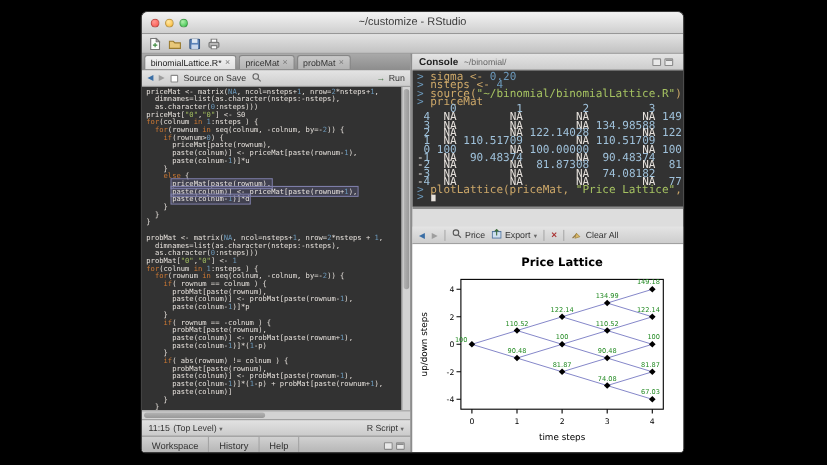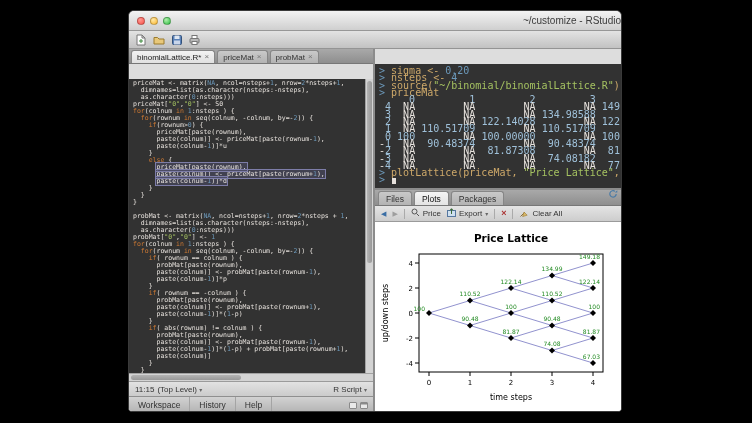--- a/index.html
+++ b/index.html
@@ -11,21 +11,21 @@
   #window { position:absolute; left:128px; top:10px; width:494px; height:402px;
             border:1px solid #3a3a3a; border-radius:6px 6px 4px 4px; background:#c9c9c9;
             box-shadow:0 12px 30px rgba(0,0,0,.85); overflow:hidden; }
   .titlebar { position:absolute; left:0; top:0; width:100%; height:20px;
               background:linear-gradient(#f3f3f3,#cfcfcf); border-bottom:1px solid #979797; }
   .lights { position:absolute; left:8px; top:6px; display:flex; gap:5px; }
   .light { width:8px; height:8px; border-radius:50%; display:inline-block; border:1px solid rgba(0,0,0,.25); }
   .light.red{ background:radial-gradient(circle at 35% 30%, #ff9a93, #fb5149); }
   .light.yellow{ background:radial-gradient(circle at 35% 30%, #ffe9a8, #fdb82e); }
   .light.green{ background:radial-gradient(circle at 35% 30%, #b3f0ae, #2fc043); }
-  .title { text-align:right; font-size:10px; line-height:19px; color:#3c3c3c; }
+  .title { text-align:center; font-size:10px; line-height:19px; color:#3c3c3c; }
 
   .maintoolbar { position:absolute; left:0; top:20px; width:100%; height:18px;
                  background:linear-gradient(#e3e3e3,#c2c2c2); border-bottom:1px solid #949494;
                  display:flex; align-items:center; gap:7px; padding:0 7px; }
   .maintoolbar svg { display:block; }
 
   
   .source-pane { position:absolute; left:0; top:38px; width:244px; height:364px; background:#ddd; }
   .vsplit { position:absolute; left:244px; top:38px; width:2px; height:364px; background:#8c8c8c; }
   .right-pane { position:absolute; left:246px; top:38px; width:248px; height:364px; background:#ddd; }
@@ -171,20 +171,34 @@
         <div class="tab">
           <span>priceMat</span>
           <span class="x">×</span>
         </div>
         <div class="tab">
           <span>probMat</span>
           <span class="x">×</span>
         </div>
       </div>
 
+      <div class="src-toolbar">
+        <span class="navarrow back">◀</span>
+        <span class="navarrow fwd">▶</span>
+        <span class="checkbox"></span>
+        <span>Source on Save</span>
+        <span><svg width="9" height="9">
+              <circle cx="3.5" cy="3.5" r="2.5" fill="none" stroke="#666"></circle>
+              <path d="M5.5 5.5 L8 8" stroke="#666"></path>
+            </svg></span>
+        <span class="tb-right">
+          <span class="run-arrow">→</span>
+          <span>Run</span>
+        </span>
+      </div>
 
       <div class="editor">
           <div class="cl"><span>priceMat &lt;- matrix(<span class="c">NA</span>, ncol=nsteps+<span class="n">1</span>, nrow=<span class="n">2</span>*nsteps+<span class="n">1</span>,</span></div>
           <div class="cl">  <span>dimnames=list(as.character(nsteps:-nsteps),</span></div>
           <div class="cl">  <span>as.character(<span class="n">0</span>:nsteps)))</span></div>
           <div class="cl"><span>priceMat[<span class="s">"0"</span>,<span class="s">"0"</span>] &lt;- S0</span></div>
           <div class="cl"><span><span class="k">for</span>(colnum <span class="k">in</span> <span class="n">1</span>:nsteps ) {</span></div>
           <div class="cl">  <span><span class="k">for</span>(rownum <span class="k">in</span> seq(colnum, -colnum, by=-<span class="n">2</span>)) {</span></div>
           <div class="cl">    <span><span class="k">if</span>(rownum&gt;<span class="n">0</span>) {</span></div>
           <div class="cl">      <span>priceMat[paste(rownum),</span></div>
@@ -244,20 +258,28 @@
           <span class="winicon"></span>
           <span class="winicon max"></span>
         </span>
       </div>
     </div>
 
     <div class="vsplit"></div>
 
     <div class="right-pane">
 
+      <div class="console-header">
+        <span class="console-title">Console</span>
+        <span class="console-path">~/binomial/</span>
+        <span class="bl-icons" style="margin-left:auto;">
+          <span class="winicon"></span>
+          <span class="winicon max"></span>
+        </span>
+      </div>
       <div class="console-body">
           <div class="ccl cin"><span class="prompt">&gt; </span><span>sigma &lt;- <span class="n">0.20</span></span></div>
           <div class="ccl cin"><span class="prompt">&gt; </span><span>nsteps &lt;- <span class="n">4</span></span></div>
           <div class="ccl cin"><span class="prompt">&gt; </span><span>source(<span class="s">"~/binomial/binomialLattice.R"</span>)</span></div>
           <div class="ccl cin"><span class="prompt">&gt; </span><span>priceMat</span></div>
           <div class="ccl cout"><span>     <span class="n">0</span>         <span class="n">1</span>         <span class="n">2</span>         <span class="n">3</span>         <span class="n">4</span></span></div>
           <div class="ccl cout"><span> <span class="n">4</span>  <span class="c">NA</span>        <span class="c">NA</span>        <span class="c">NA</span>        <span class="c">NA</span> <span class="n">149.18247</span></span></div>
           <div class="ccl cout"><span> <span class="n">3</span>  <span class="c">NA</span>        <span class="c">NA</span>        <span class="c">NA</span> <span class="n">134.98588</span>        <span class="c">NA</span></span></div>
           <div class="ccl cout"><span> <span class="n">2</span>  <span class="c">NA</span>        <span class="c">NA</span> <span class="n">122.14028</span>        <span class="c">NA</span> <span class="n">122.14028</span></span></div>
           <div class="ccl cout"><span> <span class="n">1</span>  <span class="c">NA</span> <span class="n">110.51709</span>        <span class="c">NA</span> <span class="n">110.51709</span>        <span class="c">NA</span></span></div>
@@ -265,29 +287,20 @@
           <div class="ccl cout"><span>-<span class="n">1</span>  <span class="c">NA</span>  <span class="n">90.48374</span>        <span class="c">NA</span>  <span class="n">90.48374</span>        <span class="c">NA</span></span></div>
           <div class="ccl cout"><span>-<span class="n">2</span>  <span class="c">NA</span>        <span class="c">NA</span>  <span class="n">81.87308</span>        <span class="c">NA</span>  <span class="n">81.87308</span></span></div>
           <div class="ccl cout"><span>-<span class="n">3</span>  <span class="c">NA</span>        <span class="c">NA</span>        <span class="c">NA</span>  <span class="n">74.08182</span>        <span class="c">NA</span></span></div>
           <div class="ccl cout"><span>-<span class="n">4</span>  <span class="c">NA</span>        <span class="c">NA</span>        <span class="c">NA</span>        <span class="c">NA</span>  <span class="n">77.19932</span></span></div>
           <div class="ccl cin"><span class="prompt">&gt; </span><span>plotLattice(priceMat, <span class="s">"Price Lattice"</span>, digits=<span class="n">2</span>)</span></div>
           <div class="ccl cin"><span class="prompt">&gt; </span><span></span><span class="cursor"></span></div>
         </div>
 
       <div class="hsplit"></div>
 
-      <div class="plots-tabbar">
-        <span class="ptab">Files</span>
-        <span class="ptab active">Plots</span>
-        <span class="ptab">Packages</span>
-        <span class="ptab-right"><svg width="10" height="10">
-              <path d="M8.2 5 A3.2 3.2 0 1 1 7 2.4" fill="none" stroke="#4a7ba6" stroke-width="1.2"></path>
-              <path d="M9.3 1.2 v2.4 h-2.4 z" fill="#4a7ba6"></path>
-            </svg></span>
-      </div>
 
       <div class="plots-toolbar">
         <span class="navarrow back">◀</span>
         <span class="navarrow fwd">▶</span>
         <span class="tsep"></span>
         <span class="tbbtn">
           <span><svg width="9" height="9">
                 <circle cx="3.5" cy="3.5" r="2.5" fill="none" stroke="#555"></circle>
                 <path d="M5.5 5.5 L8 8" stroke="#555"></path>
               </svg></span>

